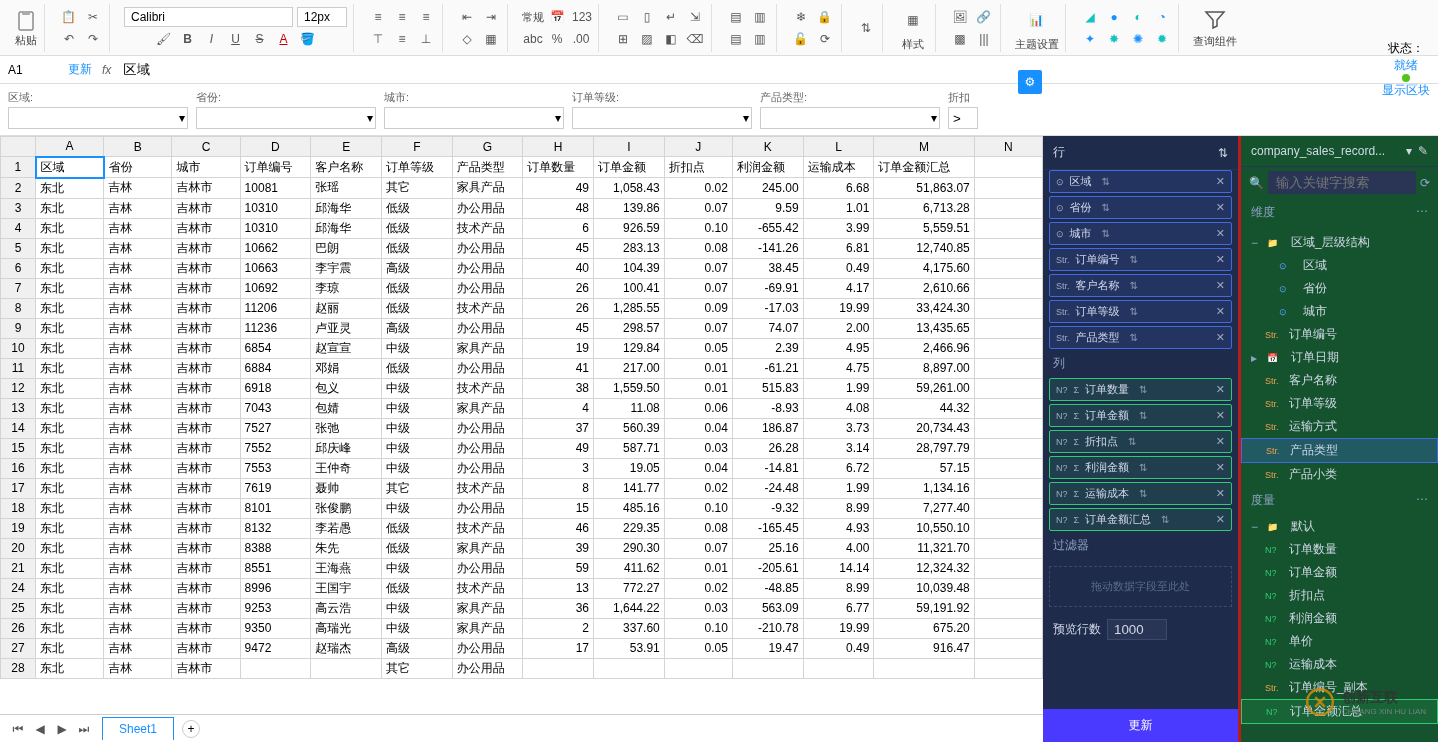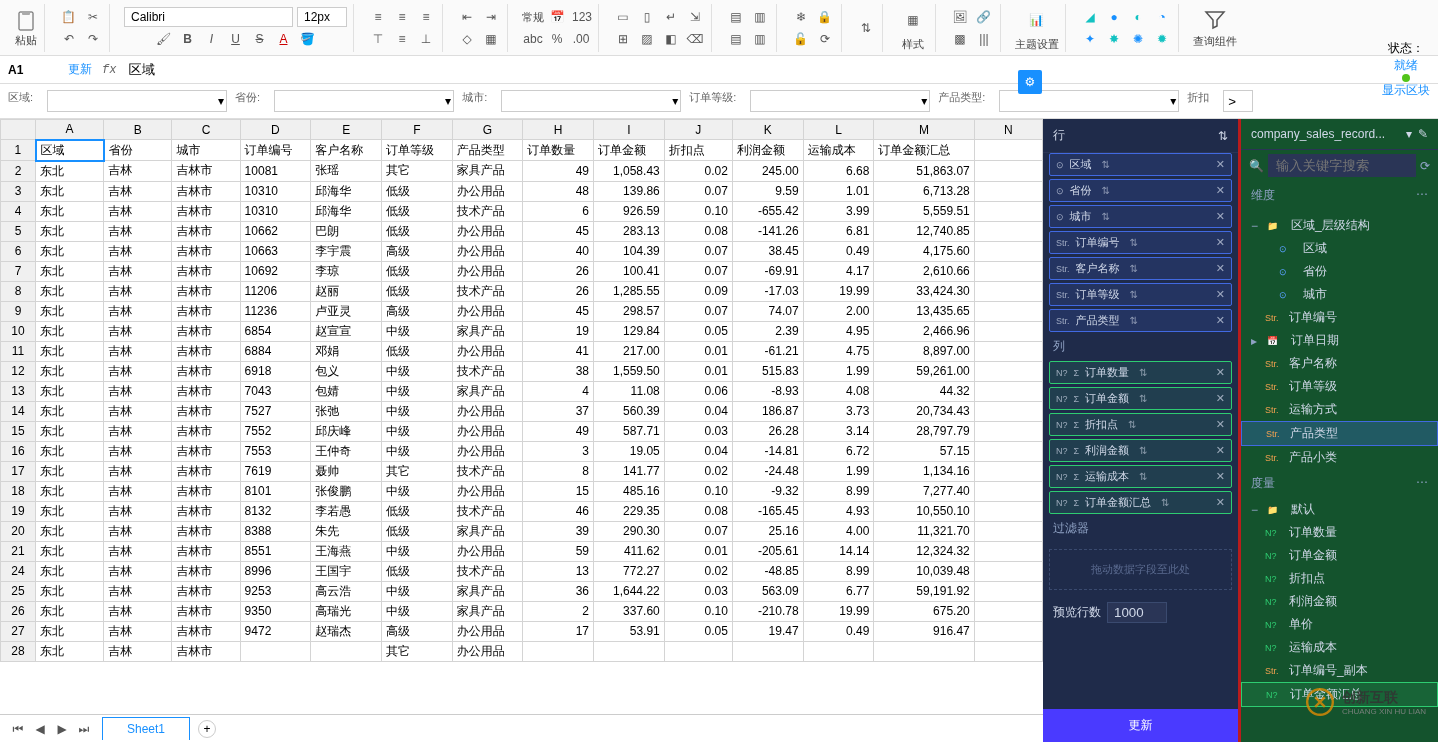--- a/index.html
+++ b/index.html
@@ -15,50 +15,50 @@
 .tb-btn.lg { width: 32px; height: 32px; }
 .tb-label { font-size: 11px; color: #444; }
 .font-select { border: 1px solid #ccc; padding: 2px 6px; font-size: 12px; min-width: 80px; background: #fff; }
 .size-select { border: 1px solid #ccc; padding: 2px 6px; font-size: 12px; width: 50px; background: #fff; }
 .icon-blue { color: #1890ff; }
 .icon-teal { color: #13c2c2; }
 .paste-btn { display: flex; flex-direction: column; align-items: center; cursor: pointer; }
 
 
 .formula-bar { display: flex; align-items: center; padding: 2px 8px; border-bottom: 1px solid #ddd; height: 28px; gap: 10px; }
-.cell-ref { width: 50px; font-weight: bold; }
-.fx-label { color: #666; font-style: italic; font-family: Liberation Mono, monospace; }
+.cell-ref { width: 50px; font-weight: normal; }
+.fx-label { color: #666; font-style: italic; font-family: Liberation Sans, sans-serif; }
 .formula-input { flex: 1; border: none; padding: 2px; }
 .status-right { margin-left: auto; display: flex; gap: 0; align-items: center; flex-direction: column; }
 .status-dot { width: 8px; height: 8px; border-radius: 50%; background: #52c41a; display: inline-block; }
 .link-blue { color: #1890ff; cursor: pointer; }
 
 
 .filter-bar { display: flex; padding: 6px 8px; gap: 8px; border-bottom: 1px solid #ddd; position: relative; }
-.filter-item { display: flex; flex-direction: row; gap: 14px; }
+.filter-item { display: flex; flex-direction: column; gap: 2px; }
 .filter-label { font-size: 11px; color: #666; }
 .filter-select { border: 1px solid #ccc; padding: 2px; width: 180px; height: 22px; background: #fff; display: flex; justify-content: flex-end; align-items: center; }
 .filter-input { border: 1px solid #ccc; padding: 2px 4px; width: 30px; height: 22px; }
 
 
 .main { display: flex; flex: 1; overflow: hidden; position: relative; }
 .sheet-area { flex: 1; display: flex; flex-direction: column; overflow: hidden; }
 .grid-wrapper { flex: 1; overflow: auto; }
 table.grid { border-collapse: collapse; width: 100%; }
 table.grid th, table.grid td { border: 1px solid #d4d4d4; padding: 1px 4px; font-size: 12px; height: 20px; white-space: nowrap; }
 table.grid th { background: #f0f0f0; font-weight: normal; text-align: center; }
 table.grid .rownum { background: #f0f0f0; text-align: center; width: 35px; }
 table.grid .selected { border: 2px solid #1890ff; background: #fff; }
 table.grid td.num { text-align: right; }
 table.grid td.txt { text-align: left; }
 .col-head { min-width: 55px; }
 
 
 .sheet-tabs { display: flex; align-items: center; border-top: 1px solid #ccc; height: 28px; padding: 0 8px; gap: 8px; }
-.sheet-tab { padding: 4px 24px; border: 1px solid #1890ff; border-bottom: none; color: #1890ff; font-size: 12px; cursor: pointer; }
+.sheet-tab { padding: 4px 16px; border: 1px solid #1890ff; border-bottom: none; color: #1890ff; font-size: 12px; cursor: pointer; }
 .tab-nav { display: flex; gap: 2px; }
 .tab-add { width: 18px; height: 18px; border: 1px solid #ccc; border-radius: 50%; display: flex; align-items: center; justify-content: center; cursor: pointer; }
 
 
 .right-panels { display: flex; }
 .panel-config { width: 195px; background: #1f2b4a; color: #d0d8e8; display: flex; flex-direction: column; font-size: 12px; }
 .panel-fields { width: 200px; background: #14532d; color: #d0d8e8; display: flex; flex-direction: column; font-size: 12px; border-left: 3px solid #b91c1c; }
 .panel-header { padding: 8px 10px; display: flex; justify-content: space-between; align-items: center; border-bottom: 1px solid #2a3556; }
 .panel-section-title { padding: 6px 10px; color: #8fa2c4; font-size: 12px; }
 .chip-list { display: flex; flex-direction: column; gap: 3px; padding: 0 6px; }

